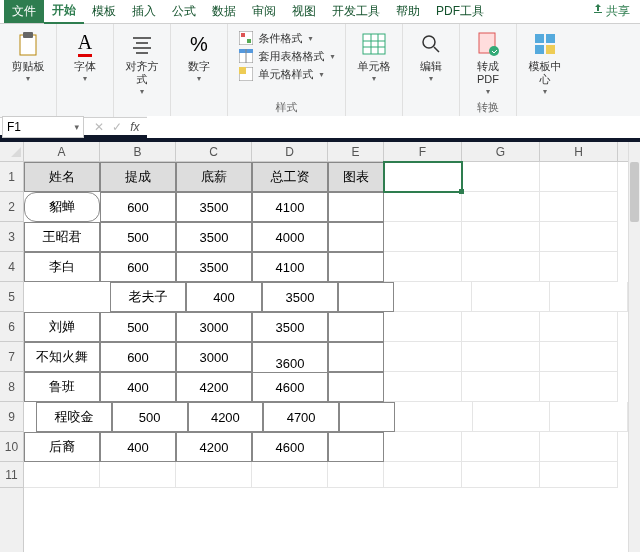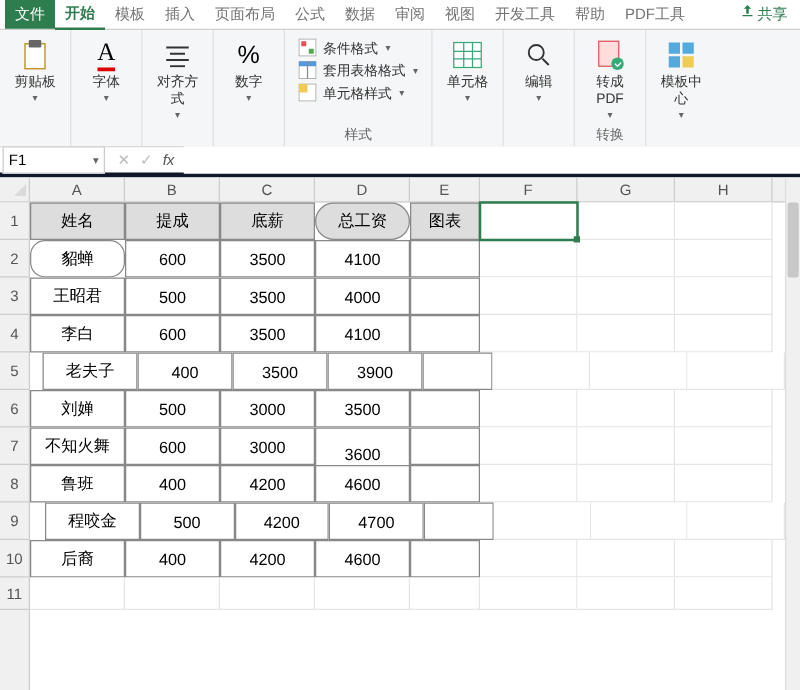--- a/index.html
+++ b/index.html
@@ -1,40 +1,40 @@
 <!DOCTYPE html>
 <html><head>
 <meta charset="utf-8">
 <style>
 * { box-sizing: border-box; margin: 0; padding: 0; }
 body { font-family: "Microsoft YaHei", Arial, sans-serif; font-size: 12px; background: #fff; width: 640px; height: 552px; overflow: hidden; position: relative; }
 
 
 .menubar { display: flex; align-items: center; height: 24px; background: #fff; border-bottom: 1px solid #d0d0d0; padding: 0 4px; }
-.menubar .mitem { padding: 3px 8px; cursor: pointer; color: #737373; }
+.menubar .mitem { padding: 3px 8px; cursor: pointer; color: #14532d; }
 .menubar .mitem.first { background: #2e7d4f; color: #fff; }
 .menubar .mitem.active { border-bottom: 2px solid #2e7d4f; color: #2e7d4f; font-weight: bold; }
 .menubar .share { margin-left: auto; display: flex; align-items: flex-start; color: #2e7d4f; padding: 0 6px; }
 .menubar .share svg { margin-right: 2px; }
 
 
 .ribbon { display: flex; height: 94px; background: #f5f6f7; border-bottom: 1px solid #d0d0d0; }
 .group { display: flex; flex-direction: column; align-items: center; padding: 4px 6px 2px; border-right: 1px solid #e0e0e0; }
 .group .gc { flex: 1; display: flex; align-items: flex-start; gap: 4px; }
 .group .glabel { font-size: 11px; color: #666; padding-top: 2px; }
 .bigbtn { display: flex; flex-direction: column; align-items: center; width: 44px; padding: 2px; cursor: pointer; }
 .bigbtn .ic { height: 28px; display: flex; align-items: center; justify-content: center; }
 .bigbtn .lbl { font-size: 11px; color: #333; text-align: center; line-height: 13px; margin-top: 2px; }
 .dd { font-size: 8px; color: #666; margin-top: 1px; }
 .stylelist { display: flex; flex-direction: column; gap: 2px; font-size: 11px; color: #333; padding: 2px 4px; }
 .stylelist .row { display: flex; align-items: center; gap: 4px; cursor: pointer; }
 .stylelist .ic2 { width: 16px; height: 16px; display: flex; align-items: center; justify-content: center; }
 
 
-.fxbar { display: flex; align-items: center; height: 24px; border-bottom: 4px solid #0f172a; background: #fff; }
+.fxbar { display: flex; align-items: center; height: 24px; border-bottom: 7px solid #0f172a; background: #fff; }
 .namebox { width: 82px; height: 22px; border: 1px solid #ccc; margin: 0 2px; display: flex; align-items: center; padding: 0 4px; font-size: 12px; background: #fff; }
 .namebox .ddar { margin-left: auto; font-size: 9px; color: #666; }
 .fxbtns { display: flex; align-items: center; gap: 8px; padding: 0 8px; color: #999; }
 .fxinput { flex: 1; height: 22px; border: none; padding: 0 4px; font-size: 12px; outline: none; }
 
 
 .gridwrap { position: relative; height: 410px; overflow: hidden; background: #fff; }
 .corner { position: absolute; left: 0; top: 0; width: 24px; height: 20px; background: #f0f0f0; border-right: 1px solid #ccc; border-bottom: 1px solid #ccc; display:flex; align-items:center; justify-content:flex-end; padding-right:2px;}
 .corner svg{opacity:.4}
 .colheads { position: absolute; left: 24px; top: 0; right: 12px; height: 20px; display: flex; background: #f0f0f0; border-bottom: 1px solid #ccc; }
@@ -52,21 +52,20 @@
 .vscroll .thumb { position: absolute; left: 1px; right: 1px; top: 20px; height: 60px; background: #c8c8c8; border-radius: 2px; }
 </style>
 </head>
 <body>
 
 <div class="menubar">
   <div class="mitem first">文件</div>
   <div class="mitem active">开始</div>
   <div class="mitem">模板</div>
   <div class="mitem">插入</div>
-  <div class="mitem">页面布局</div>
   <div class="mitem">公式</div>
   <div class="mitem">数据</div>
   <div class="mitem">审阅</div>
   <div class="mitem">视图</div>
   <div class="mitem">开发工具</div>
   <div class="mitem">帮助</div>
   <div class="mitem">PDF工具</div>
   <div class="share">
     <svg width="12" height="12" viewBox="0 0 12 12">
         <path fill="#2e7d4f" d="M6 1l3 3H7v4H5V4H3z M2 9h8v1H2z"></path>
@@ -281,21 +280,21 @@
       <div class="rh" style="height: 30px;">8</div>
       <div class="rh" style="height: 30px;">9</div>
       <div class="rh" style="height: 30px;">10</div>
       <div class="rh" style="height: 26px;">11</div>
     </div>
   <div class="cells" id="cells">
       <div class="crow" style="height: 30px;">
         <div class="cell hdr" style="width: 76px; height: 30px;">姓名</div>
         <div class="cell hdr" style="width: 76px; height: 30px;">提成</div>
         <div class="cell hdr" style="width: 76px; height: 30px;">底薪</div>
-        <div class="cell hdr" style="width: 76px; height: 30px; border-radius: 15px;">总工资</div>
+        <div class="cell hdr" style="width: 76px; height: 30px;">总工资</div>
         <div class="cell hdr" style="width: 56px; height: 30px;">图表</div>
         <div class="cell sel" style="width: 78px; height: 30px;"></div>
         <div class="cell" style="width: 78px; height: 30px;"></div>
         <div class="cell" style="width: 78px; height: 30px;"></div>
       </div>
       <div class="crow" style="height: 30px;">
         <div class="cell brd" style="width: 76px; height: 30px; border-radius: 12px;">貂蝉</div>
         <div class="cell brd" style="width: 76px; height: 30px;">600</div>
         <div class="cell brd" style="width: 76px; height: 30px;">3500</div>
         <div class="cell brd" style="width: 76px; height: 30px;">4100</div>
@@ -321,21 +320,20 @@
         <div class="cell brd" style="width: 76px; height: 30px;">4100</div>
         <div class="cell brd" style="width: 56px; height: 30px;"></div>
         <div class="cell" style="width: 78px; height: 30px;"></div>
         <div class="cell" style="width: 78px; height: 30px;"></div>
         <div class="cell" style="width: 78px; height: 30px;"></div>
       </div>
       <div class="crow" style="height: 30px; justify-content: flex-end;">
         <div class="cell brd" style="width: 76px; height: 30px;">老夫子</div>
         <div class="cell brd" style="width: 76px; height: 30px;">400</div>
         <div class="cell brd" style="width: 76px; height: 30px;">3500</div>
-        <div class="cell brd" style="width: 76px; height: 30px;">3900</div>
         <div class="cell brd" style="width: 56px; height: 30px;"></div>
         <div class="cell" style="width: 78px; height: 30px;"></div>
         <div class="cell" style="width: 78px; height: 30px;"></div>
         <div class="cell" style="width: 78px; height: 30px;"></div>
       </div>
       <div class="crow" style="height: 30px;">
         <div class="cell brd" style="width: 76px; height: 30px;">刘婵</div>
         <div class="cell brd" style="width: 76px; height: 30px;">500</div>
         <div class="cell brd" style="width: 76px; height: 30px;">3000</div>
         <div class="cell brd" style="width: 76px; height: 30px;">3500</div>

